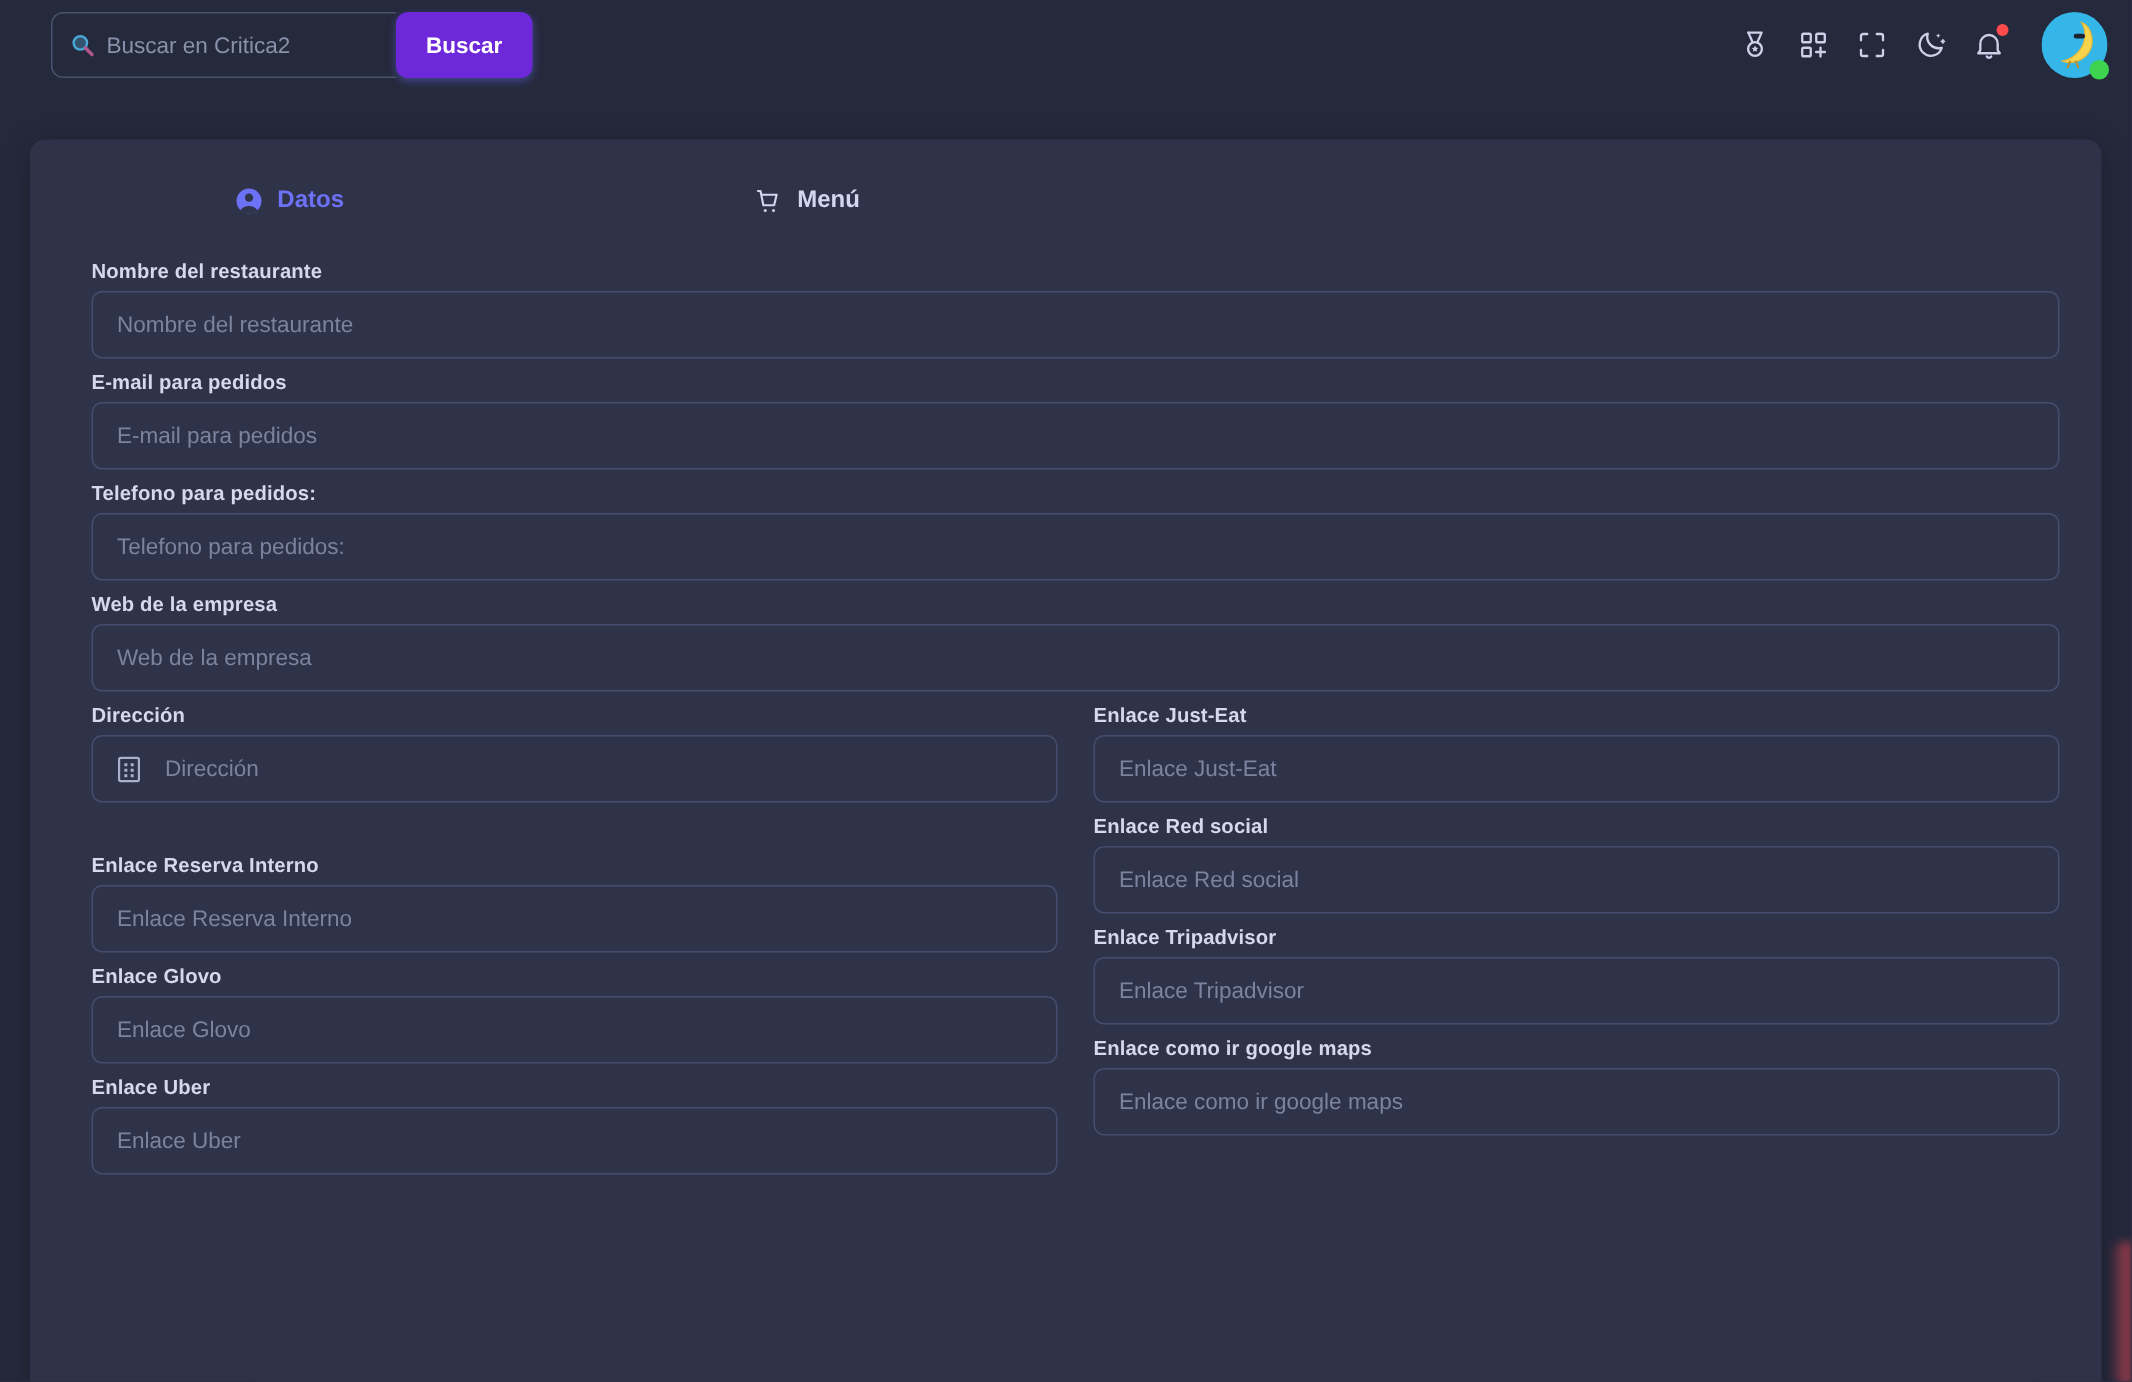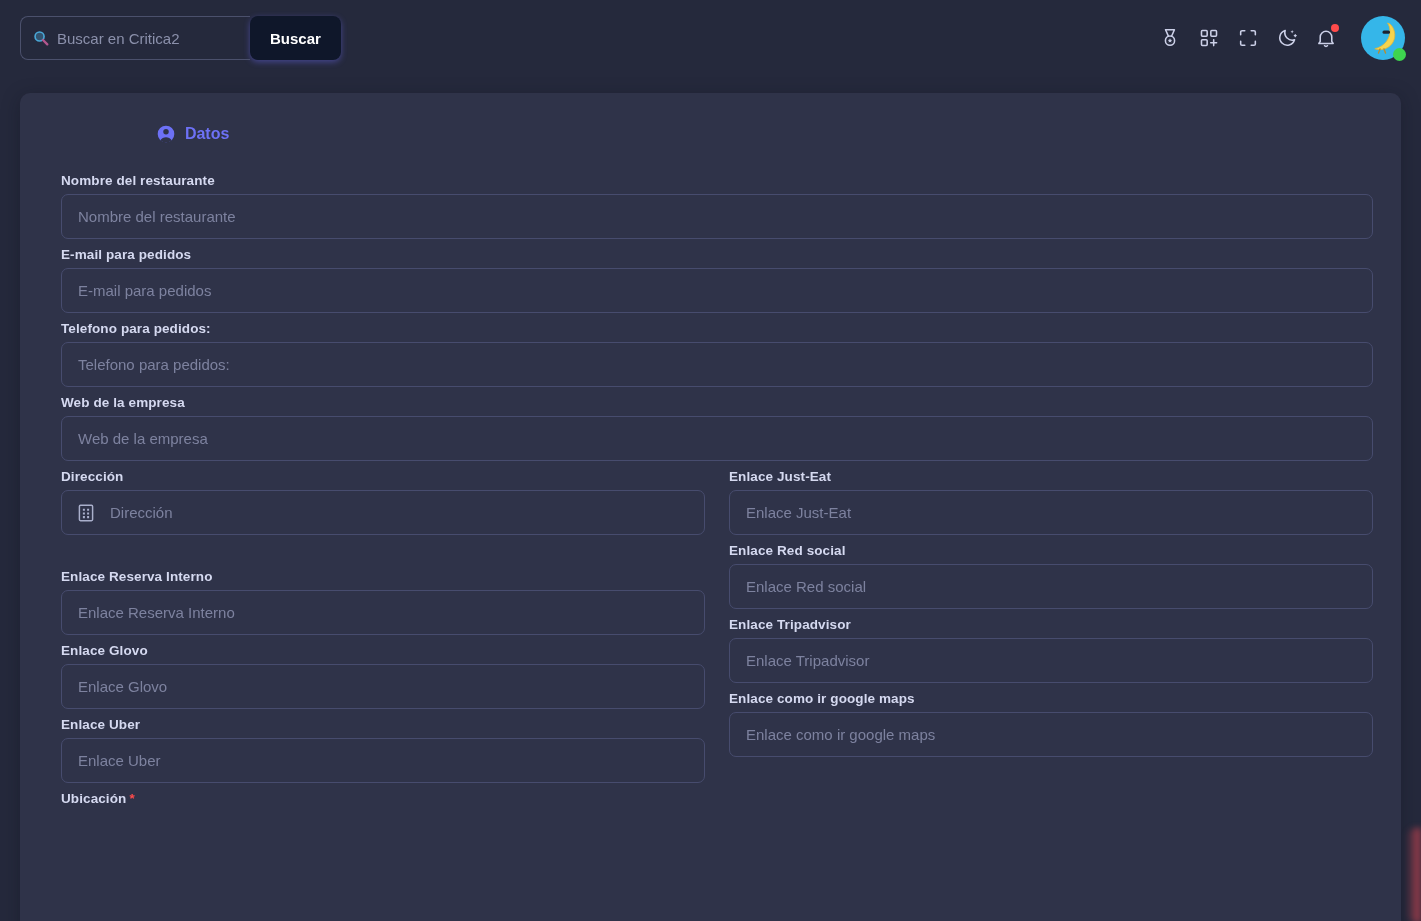--- a/index.html
+++ b/index.html
@@ -8,22 +8,23 @@
     background:#25293c;
     font-family:"Liberation Sans", sans-serif;
     color:#d5d9f0;
     position:relative;
   }
 
   
   .topbar {
     height:60px;
     display:flex;
-    align-items:flex-end;
+    align-items:center;
     padding:0 16px 0 20px;
+    margin-left:14px;
   }
   .search-group {
     display:flex;
     align-items:stretch;
     height:44px;
   }
   .search-field {
     position:relative;
     width:230px;
     height:44px;
@@ -41,21 +42,21 @@
     color:#c3c7e0;
     font-size:15px;
     font-family:"Liberation Sans", sans-serif;
     padding:0 10px 0 36px;
     outline:none;
   }
   .search-input::placeholder { color:#8b90ab; }
   .search-btn {
     height:44px;
     padding:0 20px;
-    background:#0f172a;
+    background:#6d28d9;
     color:#fff;
     border:none;
     border-radius:8px;
     font-size:15px;
     font-weight:700;
     font-family:"Liberation Sans", sans-serif;
     cursor:pointer;
     box-shadow:0 2px 6px rgba(108,106,245,.45);
   }
 
@@ -244,20 +245,28 @@
 
   <nav class="tabs">
     <div class="tab active">
       <svg viewBox="0 0 24 24">
         <circle cx="12" cy="12" r="10" fill="currentColor"></circle>
         <circle cx="12" cy="9.3" r="3.3" fill="#2f3349"></circle>
         <path d="M5.2 19.4a8.4 8.4 0 0 1 13.6 0A9.9 9.9 0 0 1 12 22a9.9 9.9 0 0 1-6.8-2.6Z" fill="#2f3349"></path>
       </svg>
       <span>Datos</span>
     </div>
+    <div class="tab">
+      <svg viewBox="0 0 24 24" fill="none" stroke="currentColor" stroke-width="1.7" stroke-linecap="round" stroke-linejoin="round">
+        <circle cx="9.8" cy="19.6" r="1.2" fill="currentColor" stroke="none"></circle>
+        <circle cx="16.4" cy="19.6" r="1.2" fill="currentColor" stroke="none"></circle>
+        <path d="M4 4h2l2.3 11.4h8.6l2-8.4H7"></path>
+      </svg>
+      <span>Menú</span>
+    </div>
   </nav>
 
   <form class="form">
 
     <div class="field">
       <label>Nombre del restaurante</label>
       <input class="input" type="text" placeholder="Nombre del restaurante" style="">
     </div>
 
     <div class="field">
@@ -325,23 +334,17 @@
         </div>
 
         <div class="field">
           <label>Enlace como ir google maps</label>
           <input class="input" type="text" placeholder="Enlace como ir google maps" style="">
         </div>
 
       </div>
     </div>
 
-    <div class="field">
-      <label>
-        <span>Ubicación</span><span class="req">*</span>
-      </label>
-
-    </div>
 
   </form>
 </main>
 
 <div class="edge-glow"></div>
 
 </body></html>

